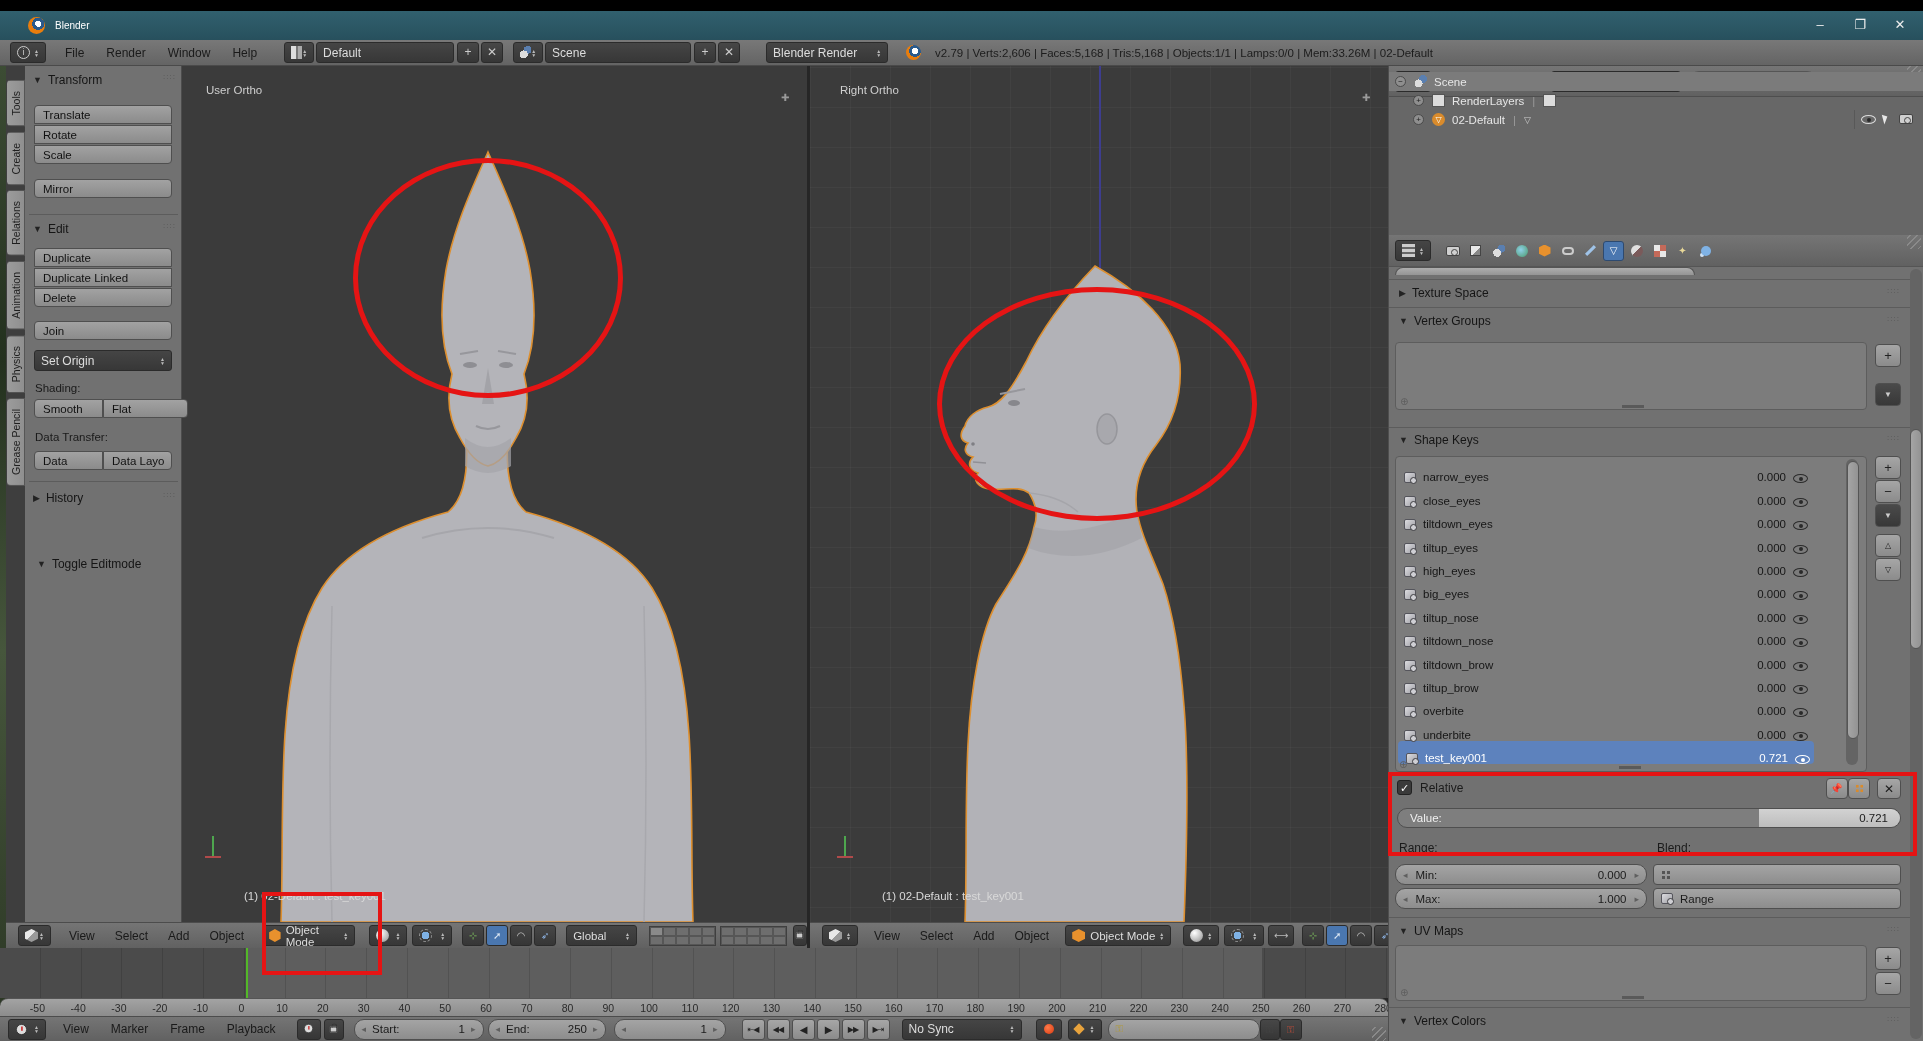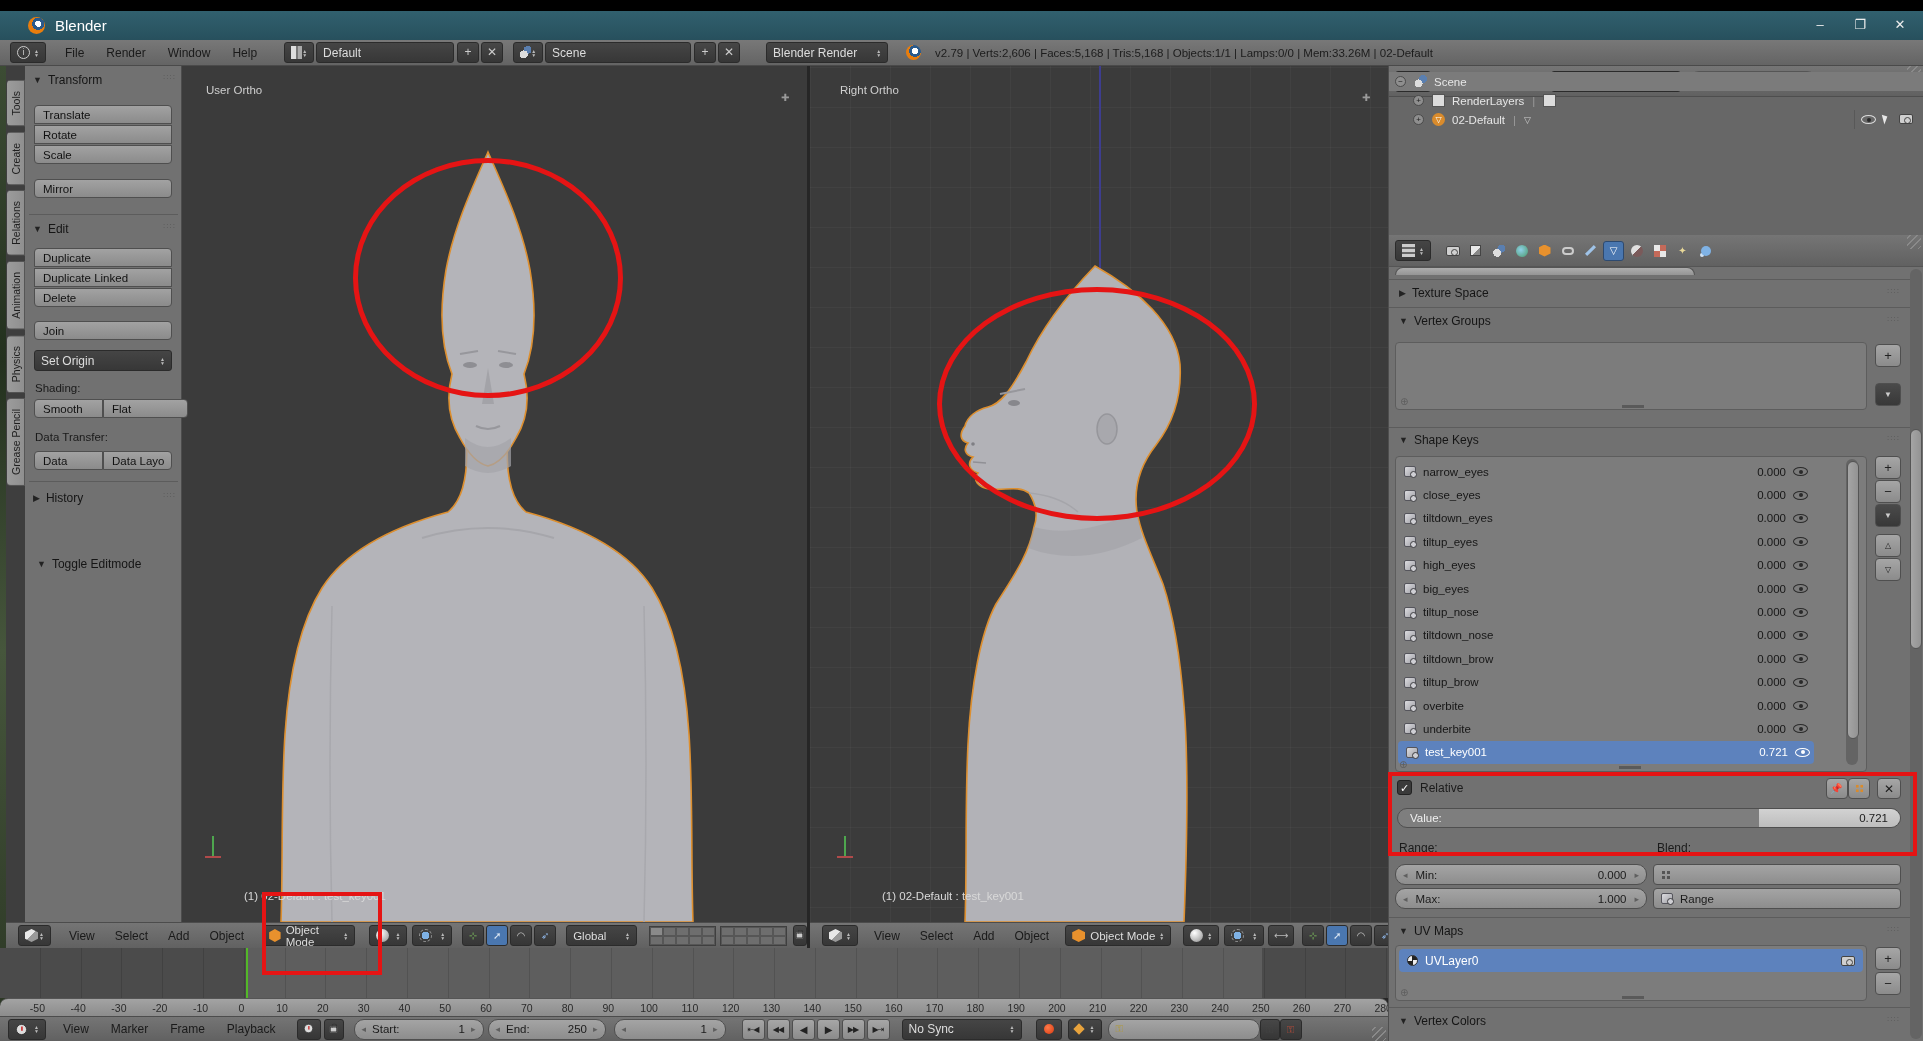--- a/index.html
+++ b/index.html
@@ -60,21 +60,21 @@
   
   .outliner { background:#676767; border-left:1px solid #4e4e4e; }
   .out-row { position:relative; height:19px; display:flex; align-items:center; color:#e6e6e6; font-size:11.5px; }
   .exp { width:11px; height:11px; border-radius:50%; background:#8e8e8e; border:1px solid #4a4a4a; color:#222; font-size:8px; line-height:9px; text-align:center; display:inline-block; }
 
   
   .props { background:#717171; border-left:1px solid #4e4e4e; }
   .ptab { width:21px; height:20px; border-radius:3px; display:flex; align-items:center; justify-content:center; }
   .ptab.active { background:#4a77b0; border:1px solid #2d4a70; }
   .listbox { background:#7c7c7c; border:1px solid #5d5d5d; border-radius:4px; }
-  .sk-row { display:flex; align-items:center; height:23.4px; padding:0 58px 0 8px; gap:7px; font-size:11.5px; color:#161616; }
+  .sk-row { display:flex; align-items:flex-end; height:23.4px; padding:0 58px 0 8px; gap:7px; font-size:11.5px; color:#161616; }
   .sk-row .nm { flex:1; }
   .sk-row .val { width:46px; text-align:right; }
   .sk-row.sel { background:#5d82bd; border-radius:4px; color:#fff; margin:0 52px 0 2px; padding-right:4px; }
   .sk-row.sel .eye { border-color:#fff; } .sk-row.sel .eye::after { background:#fff; }
   .numfield { background:linear-gradient(180deg,#a4a4a4,#8d8d8d); border:1px solid #4f4f4f; border-radius:10px; height:21px; display:flex; align-items:center; padding:0 7px; font-size:11.5px; }
   .arrowc { color:#5f5f5f; font-size:9px; }
   .checkbox { width:15px; height:15px; background:#3a3a3a; border:1px solid #222; border-radius:3px; color:#fff; font-size:11px; line-height:14px; text-align:center; }
   .slider { position:relative; height:20px; border:1px solid #4f4f4f; border-radius:10px; overflow:hidden; background:#7e7e7e; }
   .slider .fillr { position:absolute; right:0; top:0; height:100%; width:28%; background:linear-gradient(180deg,#d2d2d2,#bdbdbd); }
   .scrolltrack { background:#646464; border-radius:6px; }
@@ -97,21 +97,21 @@
   .cursor-ic { width:0; height:0; border-left:5px solid #e8e8e8; border-top:3px solid transparent; border-bottom:7px solid transparent; transform:rotate(-15deg); display:inline-block; }
 </style>
 </head>
 <body>
 
 <div id="root">
 
   <div class="abs tb-black"></div>
   <div class="abs titlebar">
     <span class="blogo"></span>
-    <span style="font-size:15px;">Blender</span>
+    <span style="font-size:10px;">Blender</span>
     <span style="margin-left:auto; display:flex; gap:14px; padding-right:10px;">
       <span class="win-btn">–</span>
       <span class="win-btn">❐</span>
       <span class="win-btn">✕</span>
     </span>
   </div>
 
   <div class="abs infobar">
     <span class="dd" style="margin-left:10px; width:36px;">
       <span class="mini-ic" style="border:1.5px solid #ccc; border-radius:50%; color:#ccc; font-size:9px; line-height:10px; text-align:center;">i</span>
@@ -631,25 +631,20 @@
       <span>Range</span>
     </div>
     <div class="abs sep" style="left:0; top:682px; width:522px;"></div>
 
     <div class="abs panel-hdr" style="left:10px; top:689px;">
         <span class="tri">▼</span>
         <span>UV Maps</span>
       </div>
     <span class="abs grips" style="left:498px; top:692px;">::::</span>
     <div class="abs listbox" style="left:6px; top:710px; width:472px; height:56px;">
-      <div style="margin:3px; height:23px; background:#5d82bd; border-radius:4px; display:flex; align-items:center; padding:0 8px; gap:7px; color:#fff;">
-        <span style="width:11px; height:11px; border-radius:50%; background:conic-gradient(#222 0 25%,#eee 0 50%,#222 0 75%,#eee 0); border:1px solid #333;"></span>
-        <span>UVLayer0</span>
-        <span class="camera-ic" style="margin-left:auto;"></span>
-      </div>
       <span class="abs" style="left:4px; bottom:2px; color:#5f5f5f; font-size:10px;">⊕</span>
       <span class="abs" style="left:226px; bottom:1px; width:22px; height:3px; border-top:2px solid #5a5a5a; border-bottom:1px solid #5a5a5a;"></span>
     </div>
     <div class="abs sidebtn" style="left:486px; top:712px;">
         <span class="plusglyph">+</span>
       </div>
     <div class="abs sidebtn" style="left:486px; top:737px;">
         <span class="plusglyph">−</span>
       </div>
     <div class="abs sep" style="left:0; top:772px; width:522px;"></div>

